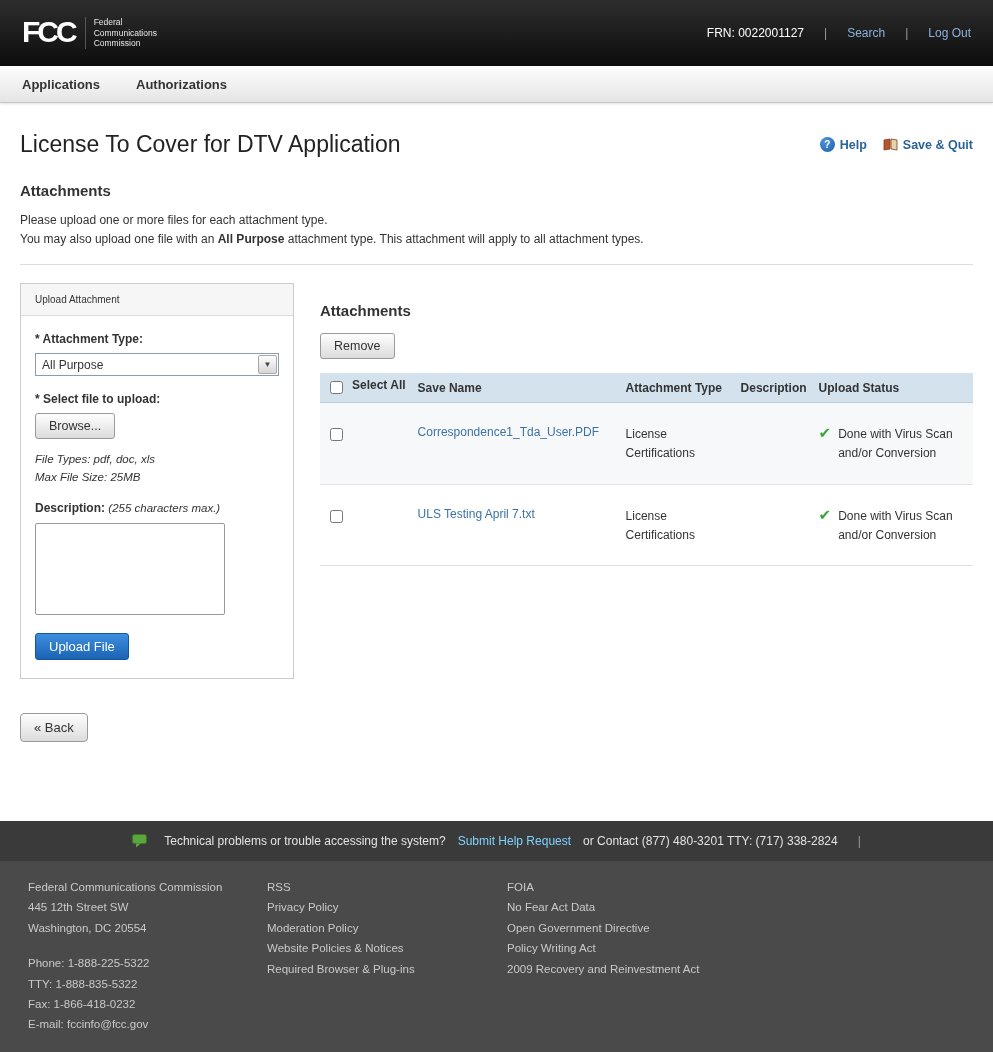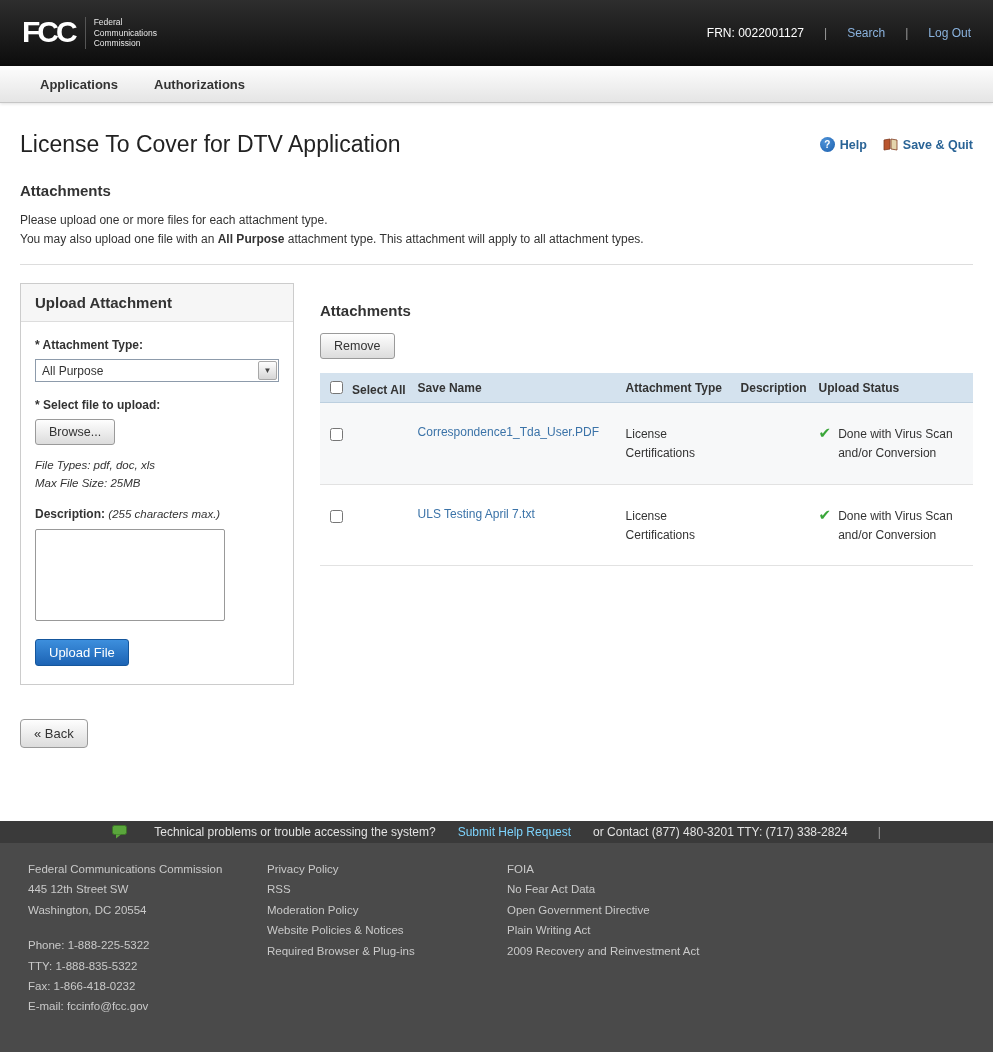--- a/index.html
+++ b/index.html
@@ -32,21 +32,21 @@
   .toplink { color:#8ab2dd; text-decoration:none; cursor:pointer; }
 
   
   .navbar {
     height: 37px;
     background: linear-gradient(#fdfdfd, #e5e5e5);
     border-bottom: 1px solid #c6c6c6;
     box-shadow: 0 1px 3px rgba(0,0,0,0.12);
     display: flex;
     align-items: center;
-    padding-left: 40px;
+    padding-left: 22px;
     gap: 36px;
   }
   .nav-item { font-size:13px; font-weight:bold; color:#333; cursor:pointer; text-decoration:none; }
 
   
   .main { padding: 0 20px; min-height: 718px; }
   .title-row { display:flex; align-items:center; justify-content:space-between; padding-top:28px; }
   .page-title { font-size:23px; color:#222; font-weight:400; }
   .title-actions { display:flex; align-items:center; gap:16px; font-size:12.5px; font-weight:bold; }
   .title-actions a { color:#2a6496; text-decoration:none; display:flex; align-items:center; gap:5px; cursor:pointer; }
@@ -65,22 +65,22 @@
   .columns { display:flex; gap:26px; align-items:flex-start; }
 
   
   .panel {
     width: 274px;
     border: 1px solid #ccc;
     background: #fff;
   }
   .panel-header {
     padding: 10px 14px;
-    font-size: 15px;
-    font-weight: bold;
+    font-size: 10px;
+    font-weight: normal;
     color:#333;
     background: #f6f6f6;
     border-bottom: 1px solid #ddd;
   }
   .panel-body { padding: 16px 14px 18px; }
   .field-label { font-size:12px; font-weight:bold; color:#333; margin-bottom:7px; }
   .fake-select {
     width: 244px; height: 23px;
     border: 1px solid #8d9bab;
     background:#fff;
@@ -149,34 +149,34 @@
   tr.row-odd { background:#f7f8f9; }
   .col-select { width:80px; }
   .col-file { width:208px; }
   .col-type { width:115px; }
   .col-desc { width:72px; }
   .file-link { color:#3b73a8; text-decoration:none; cursor:pointer; }
   .status-cell { display:flex; gap:7px; align-items:flex-start; }
   .check { color:#3aa63a; font-size:15px; line-height:1; font-weight:bold; }
   .status-text { max-width:140px; line-height:1.6; }
   .type-text { max-width:90px; display:block; line-height:1.6; }
-  .selectall-wrap { display:flex; align-items:flex-end; gap:6px; }
+  .selectall-wrap { display:flex; align-items:flex-start; gap:6px; }
 
   .back-btn { margin-top:34px; border-radius:4px; padding:6px 13px; font-size:13px; }
 
   
   .helpbar {
-    height: 22px;
+    height: 40px;
     background: #3a3a3a;
     color:#e3e3e3;
     font-size:12px;
     display:flex;
     align-items:center;
     justify-content:center;
-    gap:22px;
+    gap:12px;
   }
   .helpbar a { color:#7dd3fc; text-decoration:none; cursor:pointer; }
   .helpbar .sep { color:#9a9a9a; margin-left:8px; }
   .bubble-icon { display:inline-flex; margin-right:4px; }
 
   
   .footer {
     background:#4a4a4a;
     color:#c9c9c9;
     font-size:11.5px;
@@ -355,26 +355,26 @@
   <div class="fcol1">
     <div class="fline">Federal Communications Commission</div>
     <div class="fline">445 12th Street SW</div>
     <div class="fline">Washington, DC 20554</div>
     <div class="fline fgap">Phone: 1-888-225-5322</div>
     <div class="fline">TTY: 1-888-835-5322</div>
     <div class="fline">Fax: 1-866-418-0232</div>
     <div class="fline">E-mail: fccinfo@fcc.gov</div>
   </div>
   <div class="fcol2">
+    <a class="flink">RSS</a>
     <a class="flink">Privacy Policy</a>
-    <a class="flink">RSS</a>
     <a class="flink">Moderation Policy</a>
     <a class="flink">Website Policies &amp; Notices</a>
     <a class="flink">Required Browser &amp; Plug-ins</a>
   </div>
   <div class="fcol3">
     <a class="flink">FOIA</a>
     <a class="flink">No Fear Act Data</a>
     <a class="flink">Open Government Directive</a>
-    <a class="flink">Plain Writing Act</a>
+    <a class="flink">Policy Writing Act</a>
     <a class="flink">2009 Recovery and Reinvestment Act</a>
   </div>
 </footer>
 
 </body></html>

